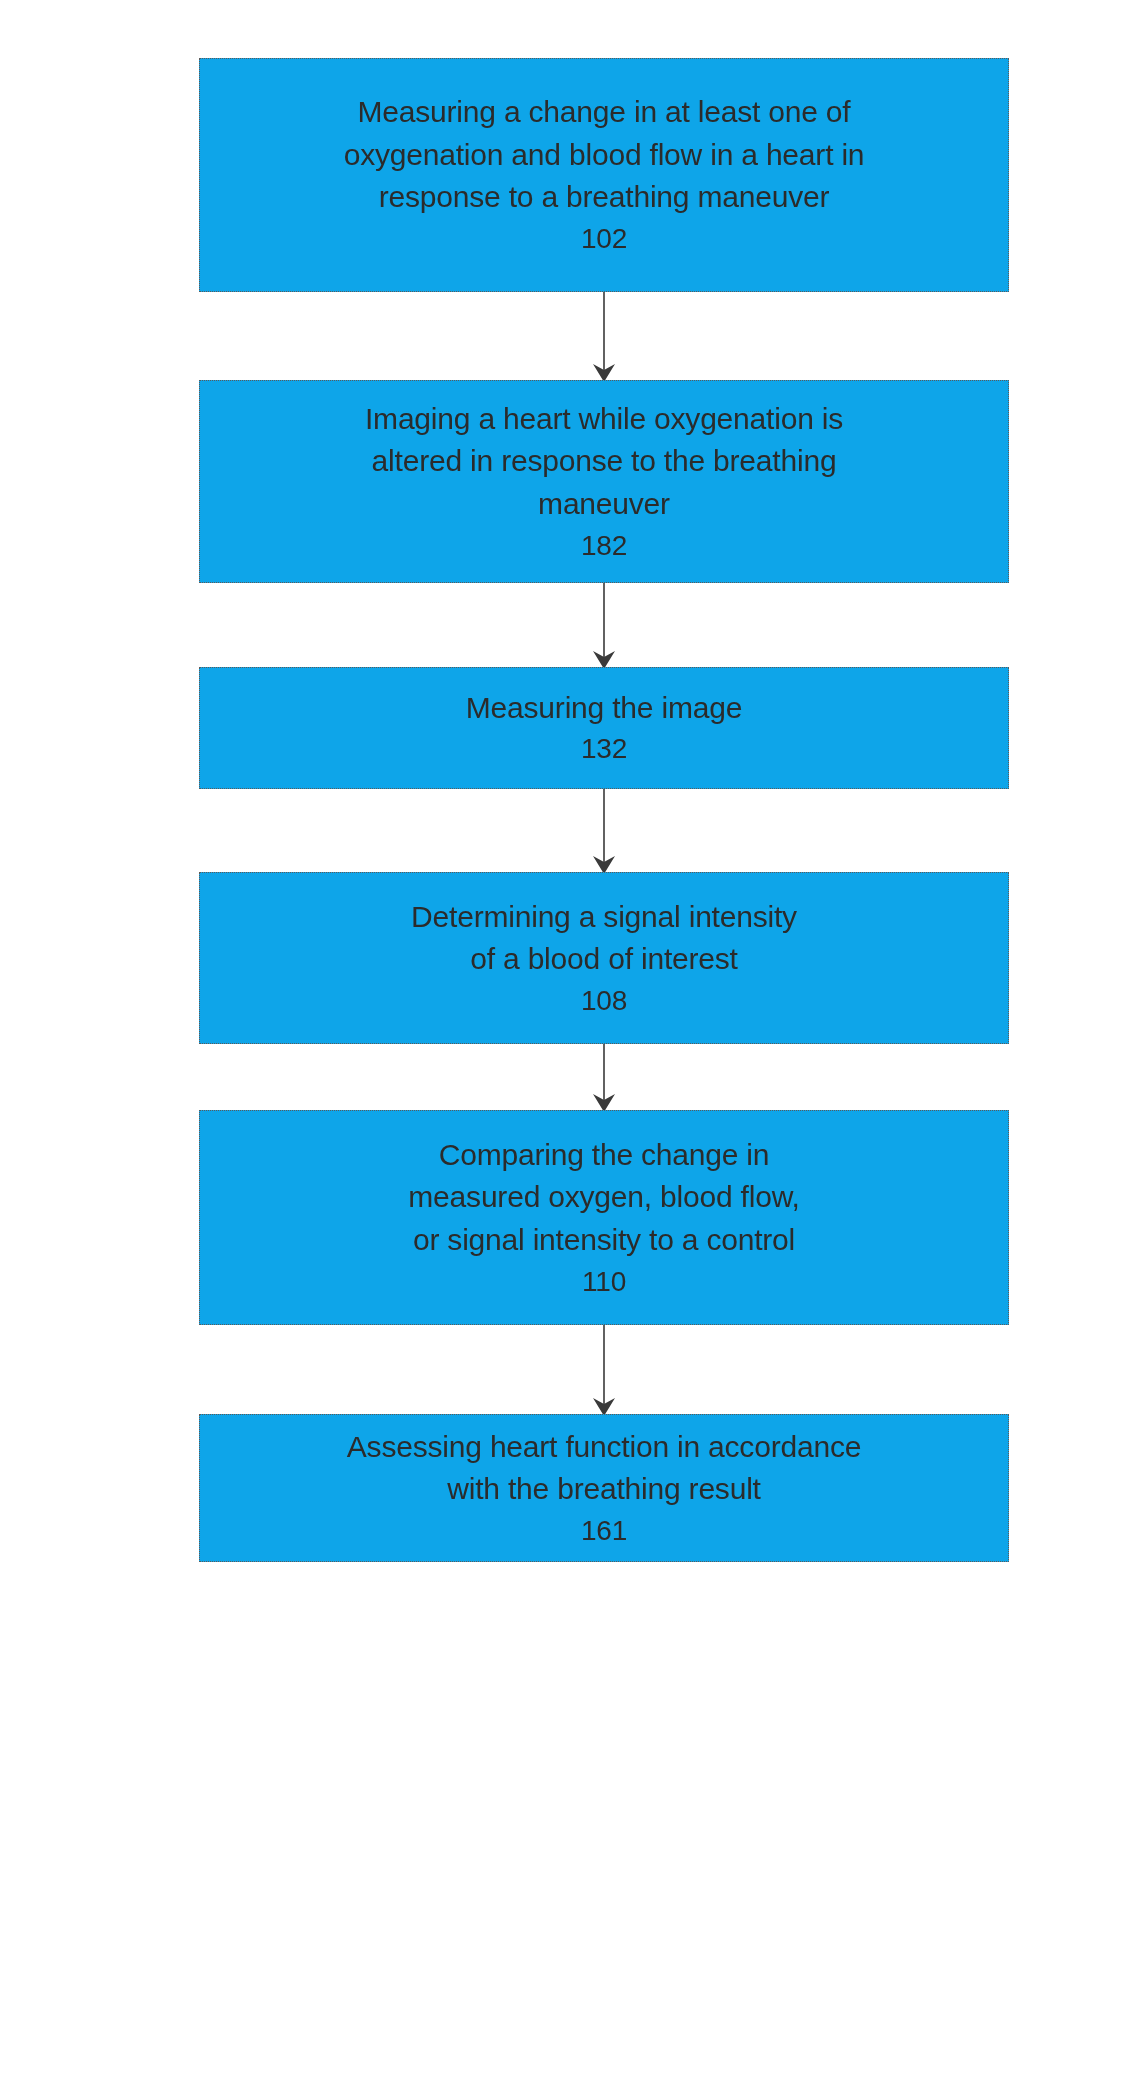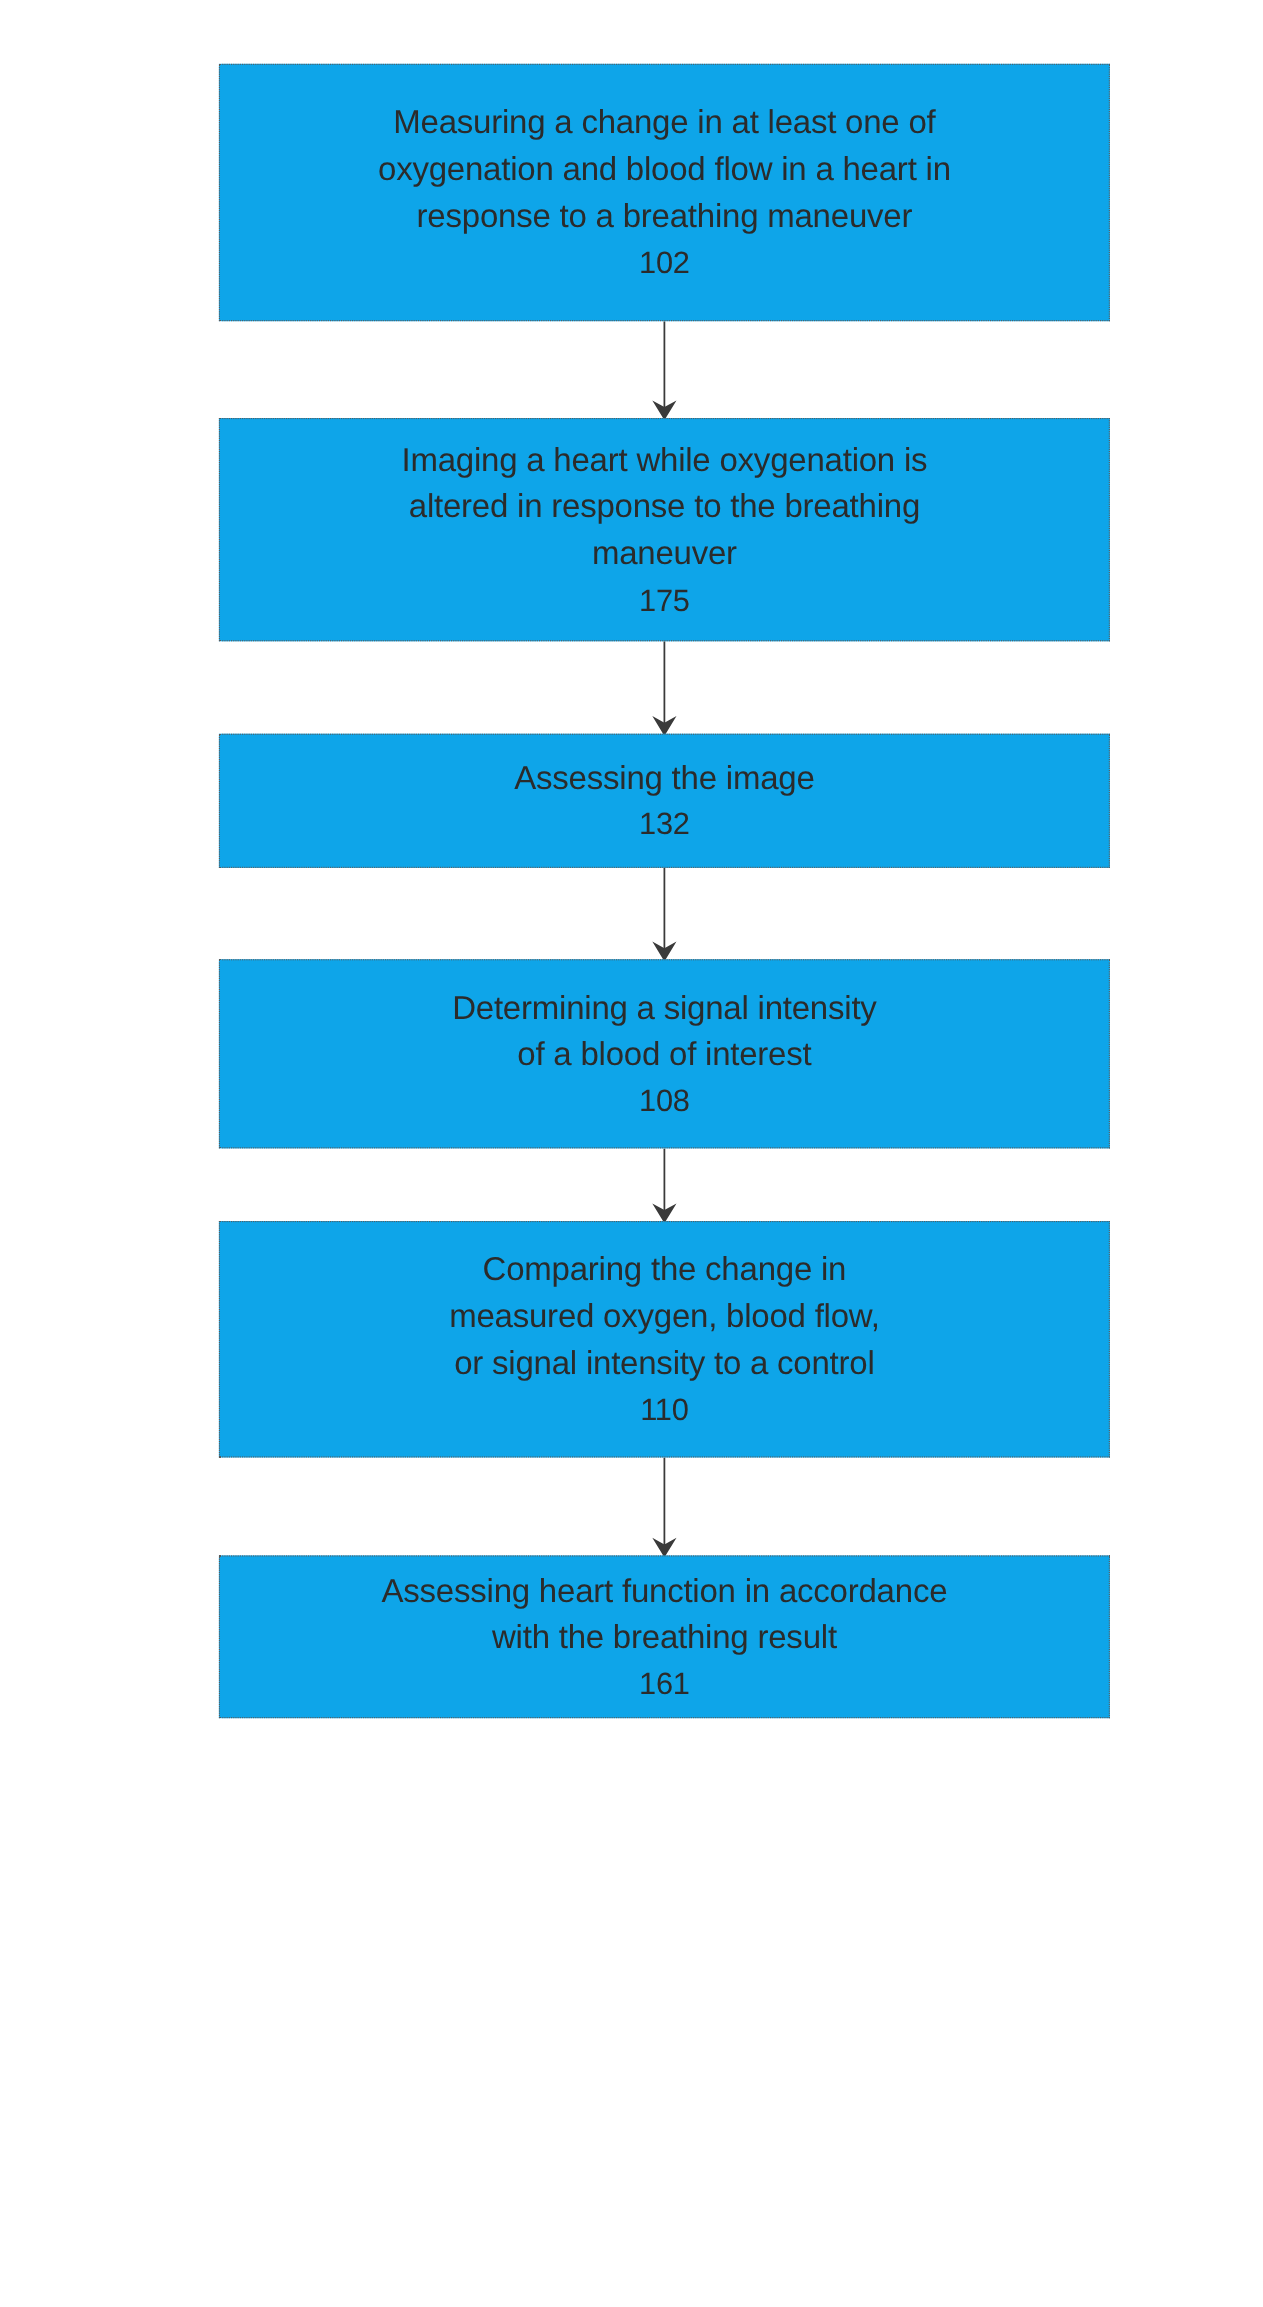--- a/index.html
+++ b/index.html
@@ -99,34 +99,34 @@
       <line x1="604" y1="0" x2="604" y2="80" stroke="#3a3a3a" stroke-width="1.6"></line>
       <path d="M 604 90 L 593 72 L 604 78 L 615 72 Z" fill="#3a3a3a"></path>
     </svg>
   </div>
 
   <div class="node" id="node-104">
     <div class="node-text">
       <span>Imaging a heart while oxygenation is
 altered in response to the breathing
 maneuver</span>
-      <span class="node-ref">175</span>
+      <span class="node-ref">182</span>
     </div>
   </div>
 
   <div class="connector" id="conn-2">
     <svg width="1148" height="86" viewBox="0 0 1148 86" xmlns="http://www.w3.org/2000/svg">
       <line x1="604" y1="0" x2="604" y2="76" stroke="#3a3a3a" stroke-width="1.6"></line>
       <path d="M 604 86 L 593 68 L 604 74 L 615 68 Z" fill="#3a3a3a"></path>
     </svg>
   </div>
 
   <div class="node" id="node-106">
     <div class="node-text">
-      <span>Assessing the image</span>
+      <span>Measuring the image</span>
       <span class="node-ref">132</span>
     </div>
   </div>
 
   <div class="connector" id="conn-3">
     <svg width="1148" height="85" viewBox="0 0 1148 85" xmlns="http://www.w3.org/2000/svg">
       <line x1="604" y1="0" x2="604" y2="75" stroke="#3a3a3a" stroke-width="1.6"></line>
       <path d="M 604 85 L 593 67 L 604 73 L 615 67 Z" fill="#3a3a3a"></path>
     </svg>
   </div>

